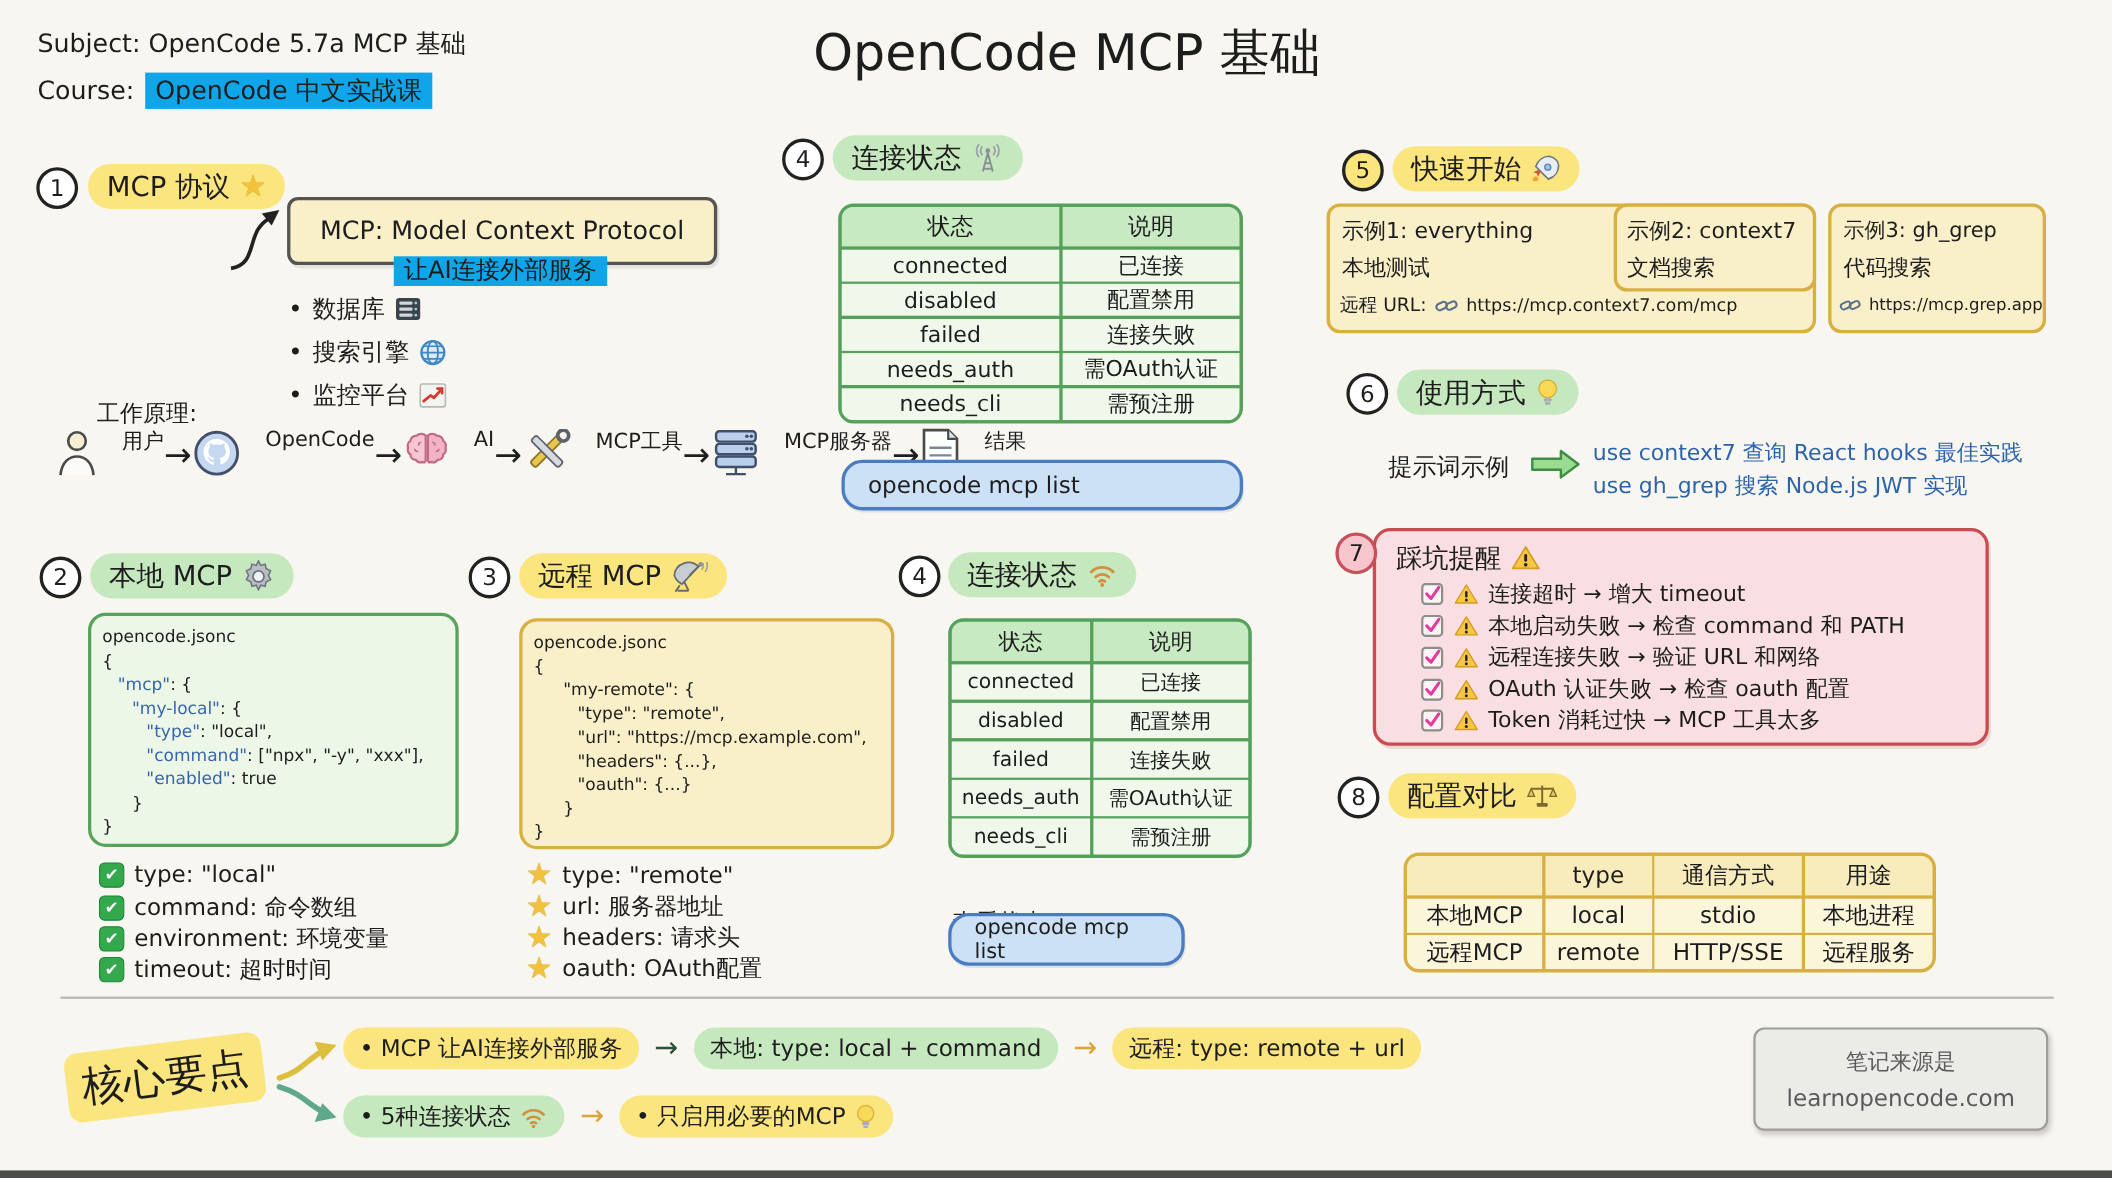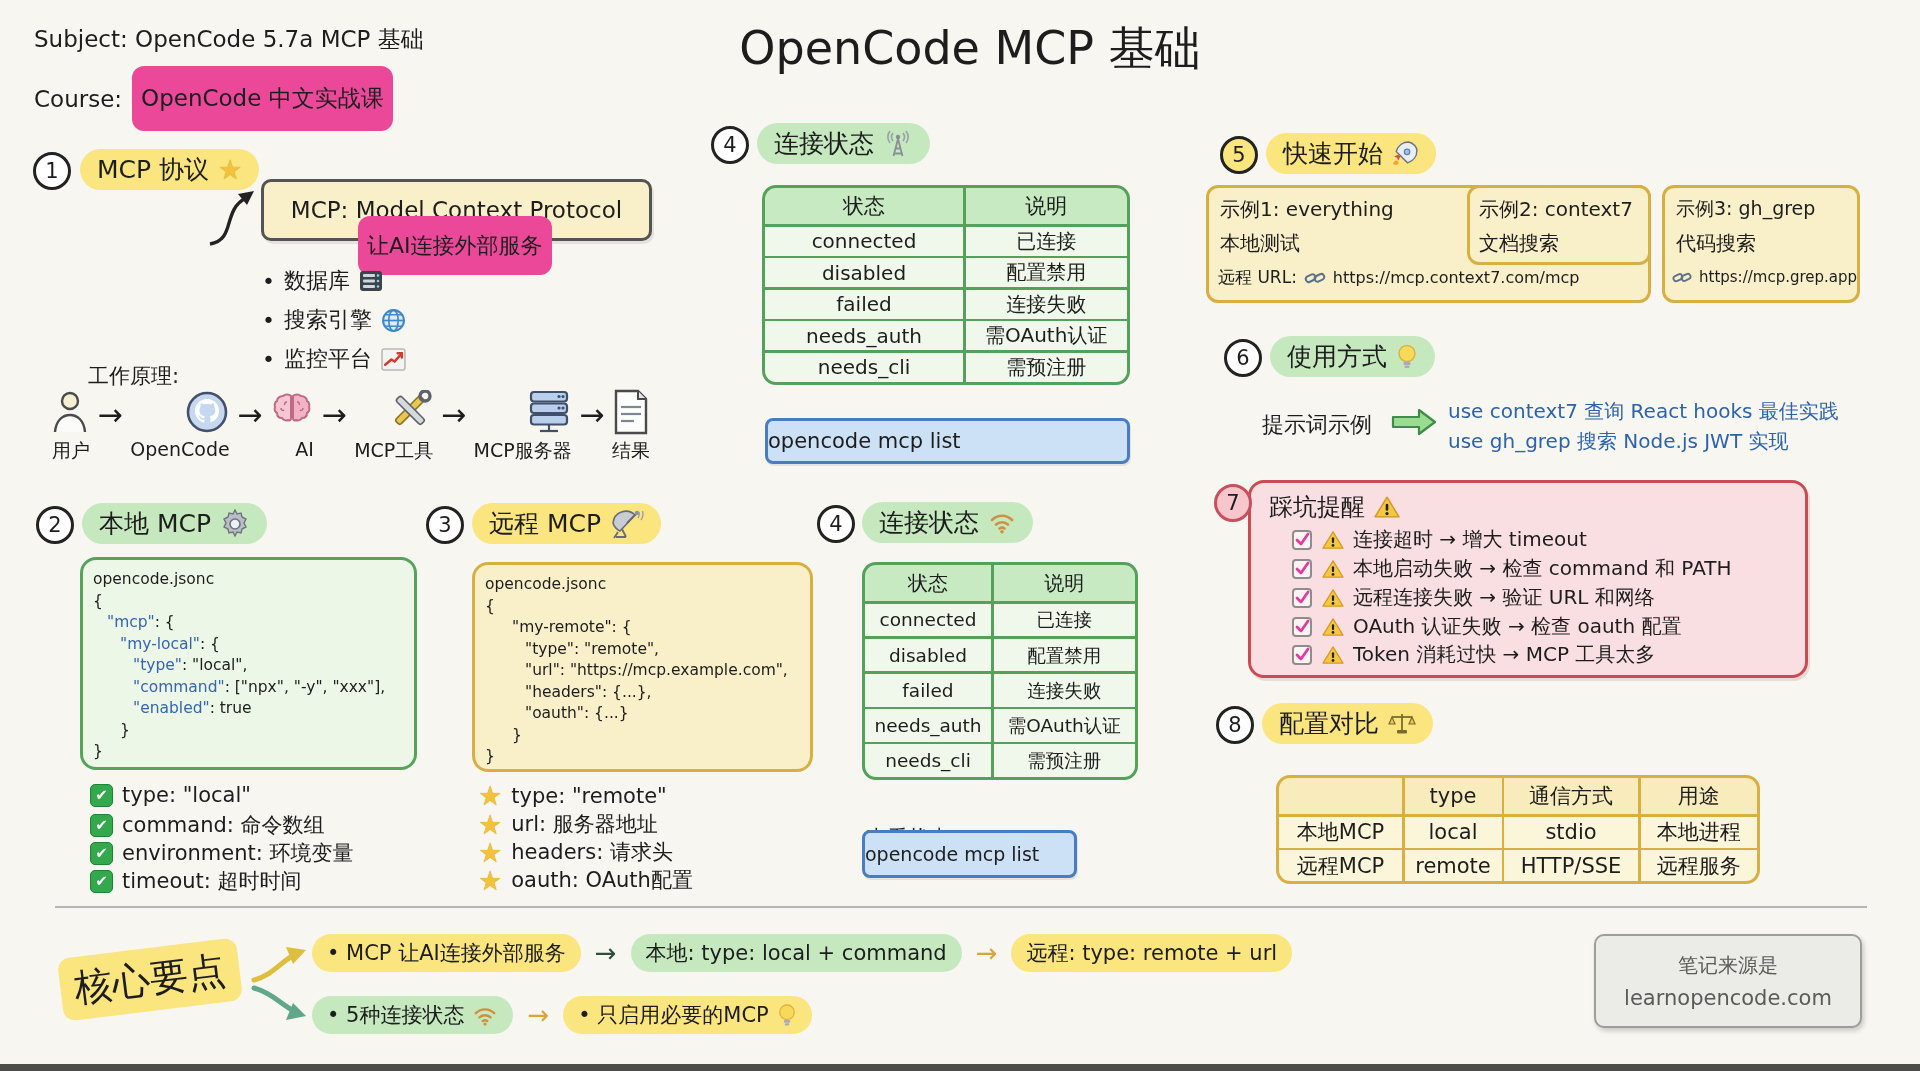--- a/index.html
+++ b/index.html
@@ -12,46 +12,46 @@
 
   .circle{position:absolute;width:38px;height:38px;border:3px solid #222;border-radius:50%;
     background:#fff;display:flex;align-items:center;justify-content:center;font-size:21px;z-index:3}
   .circle.c5{background:#fbe57e}
   .circle.c7{background:#f7c6cd;border-color:#c8505c}
 
   .pill{position:absolute;display:inline-flex;align-items:center;gap:9px;padding:4px 17px;
     border-radius:22px;font-size:25px;white-space:nowrap;z-index:2}
   .pill.y{background:#fbe57e}
   .pill.g{background:#c5e8bf}
-  .hly{background:#ec4899;border-radius:12px;padding:17px 9px}
+  .hly{background:#0ea5e9;border-radius:0;padding:1px 9px}
 
   .mcpnode{position:absolute;border:3px solid #4a4a4a;border-radius:16px;background:#fcfcfa;
     display:flex;align-items:center;justify-content:center;font-size:24px;box-shadow:2px 3px 0 rgba(0,0,0,.08)}
   .protbox{position:absolute;border:3px solid #545454;border-radius:10px;background:#f9efc9;
     display:flex;align-items:center;justify-content:center;font-size:23px;box-shadow:2px 3px 0 rgba(0,0,0,.08)}
 
   .listrow{position:absolute;display:flex;align-items:center;gap:9px;font-size:22px;white-space:nowrap}
   .flowrow{position:absolute;display:flex;justify-content:space-between;align-items:flex-start}
-  .fnode{display:flex;flex-direction:column;align-items:flex-end;gap:3px;font-size:19px;white-space:nowrap}
+  .fnode{display:flex;flex-direction:row;align-items:flex-start;gap:21px;font-size:19px;white-space:nowrap}
   .ficon{height:47px;display:flex;align-items:center}
   .farr{font-size:30px;margin-top:9px}
 
   .codebox{position:absolute;border:3px solid #58a35c;border-radius:16px;background:#edf7e8;
     padding:9px 10px;font-size:15.5px;line-height:21.5px;white-space:nowrap}
   .codebox.yellow{border-color:#d8b042;background:#f9efc9}
   .ind1{padding-left:14px}.ind2{padding-left:27px}.ind3{padding-left:40px}
   .key{color:#3566ae}
 
   .stable{position:absolute;border:3px solid #55a15b;border-radius:14px;background:#55a15b;
     overflow:hidden;display:grid;gap:2.5px;z-index:1}
   .stable .hc{background:#c8eac2;display:flex;align-items:center;justify-content:center;font-size:21px}
   .stable .bc{background:#eff8ea;display:flex;align-items:center;justify-content:center;font-size:20px;white-space:nowrap}
 
-  .cmdbox{position:absolute;background:#cde1f6;border:3px solid #4a7cc2;border-radius:8px;
-    display:flex;align-items:center;padding:0 0;font-size:21px;box-shadow:1px 2px 0 rgba(0,0,0,.08)}
+  .cmdbox{position:absolute;background:#cde1f6;border:3px solid #4a7cc2;border-radius:19px;
+    display:flex;align-items:center;padding:0 21px;font-size:21px;box-shadow:1px 2px 0 rgba(0,0,0,.08)}
 
   .chk{display:inline-flex;width:23px;height:23px;background:#33a84c;border:1px solid #1e8536;
     border-radius:5px;color:#fff;font-size:15px;align-items:center;justify-content:center;flex:none}
   .gstar{color:#f2c23c;font-size:27px;text-shadow:0 0 1px #b98f1f;line-height:1}
 
   .exbox{position:absolute;border:3px solid #d8b042;border-radius:12px;background:#f9efc9}
   .exttl{position:absolute;font-size:20px;white-space:nowrap}
   .urlrow{position:absolute;display:flex;align-items:center;gap:7px;white-space:nowrap}
 
   .greenarrow{position:absolute}

